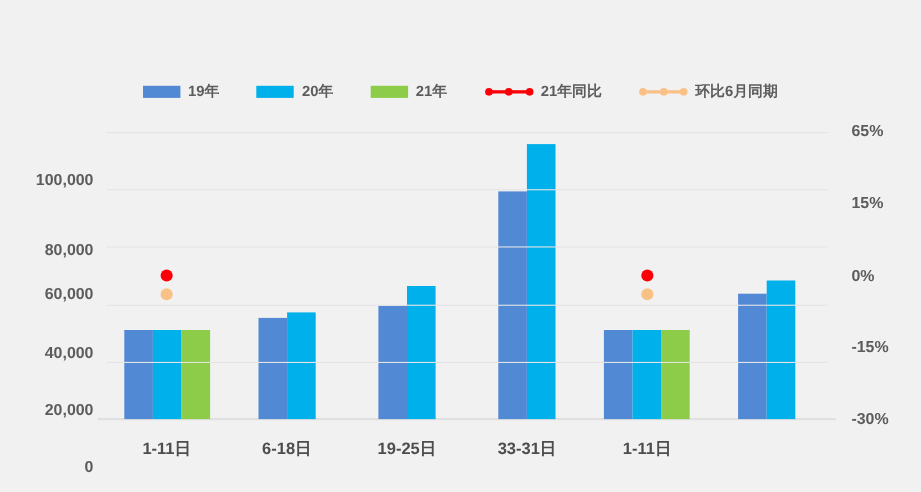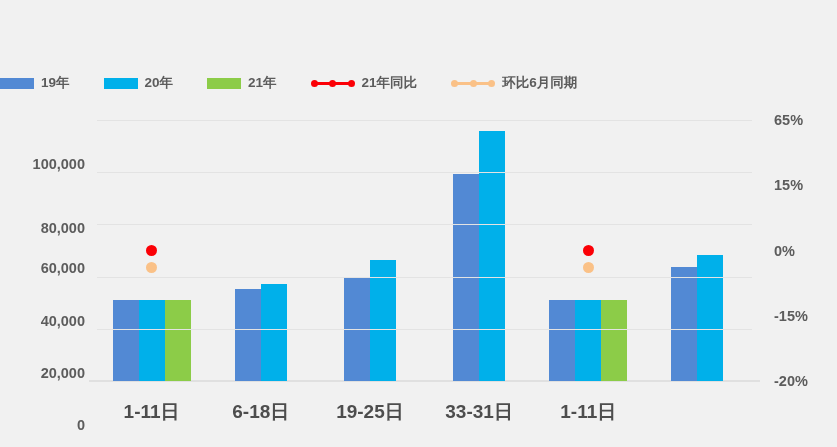--- a/index.html
+++ b/index.html
@@ -24,21 +24,21 @@
     font-weight:bold;
     letter-spacing:.5px;
     padding:7px 22px 9px 22px;
     line-height:1.1;
     white-space:nowrap;
   }
 
   
   .legend{
     position:absolute;left:0;top:74px;width:837px;
-    display:flex;align-items:center;
+    display:flex;justify-content:center;align-items:center;
     gap:34px;
   }
   .legend-item{display:flex;align-items:center;gap:7px;}
   .legend-swatch{width:34px;height:11px;display:block;}
   .legend-line{width:44px;height:12px;display:block;position:relative;}
   .legend-line .lseg{position:absolute;top:5px;left:3px;right:3px;height:2.5px;}
   .legend-line .ldot{position:absolute;top:2.5px;width:7px;height:7px;border-radius:50%;}
   .legend-label{
     font-size:13.5px;font-weight:bold;color:#5c5c5c;white-space:nowrap;
   }
@@ -69,21 +69,21 @@
   }
   .bar{display:block;}
   .marker{
     position:absolute;border-radius:50%;
     left:50%;
   }
   .marker.red{width:11px;height:11px;background:#fb0006;margin-left:-5.5px;}
   .marker.orange{width:11px;height:11px;background:#fac187;margin-left:-5.5px;}
   .cat-label{
     position:absolute;top:calc(100% + 18px);left:0;width:100%;
-    text-align:center;font-size:19px;font-weight:bold;color:#4d4d4d;white-space:nowrap;
+    text-align:center;font-size:15px;font-weight:bold;color:#4d4d4d;white-space:nowrap;
   }
 </style>
 </head>
 <body>
 
 <div id="chart-root">
 
 
   <div class="legend">
       <div class="legend-item">
@@ -177,16 +177,16 @@
       <div class="axis-label y-left" style="top: 104.4px;">60,000</div>
       <div class="gridline" style="top: 156.6px;"></div>
       <div class="axis-label y-left" style="top: 156.6px;">40,000</div>
       <div class="gridline" style="top: 208.8px;"></div>
       <div class="axis-label y-left" style="top: 208.8px;">20,000</div>
       <div class="axis-label y-left" style="top: 261px;">0</div>
       <div class="axis-label y-right" style="top: 0px;">65%</div>
       <div class="axis-label y-right" style="top: 65.25px;">15%</div>
       <div class="axis-label y-right" style="top: 130.5px;">0%</div>
       <div class="axis-label y-right" style="top: 195.75px;">-15%</div>
-      <div class="axis-label y-right" style="top: 261px;">-20%</div>
+      <div class="axis-label y-right" style="top: 261px;">-30%</div>
     </div>
 
 </div>
 
 </body></html>

